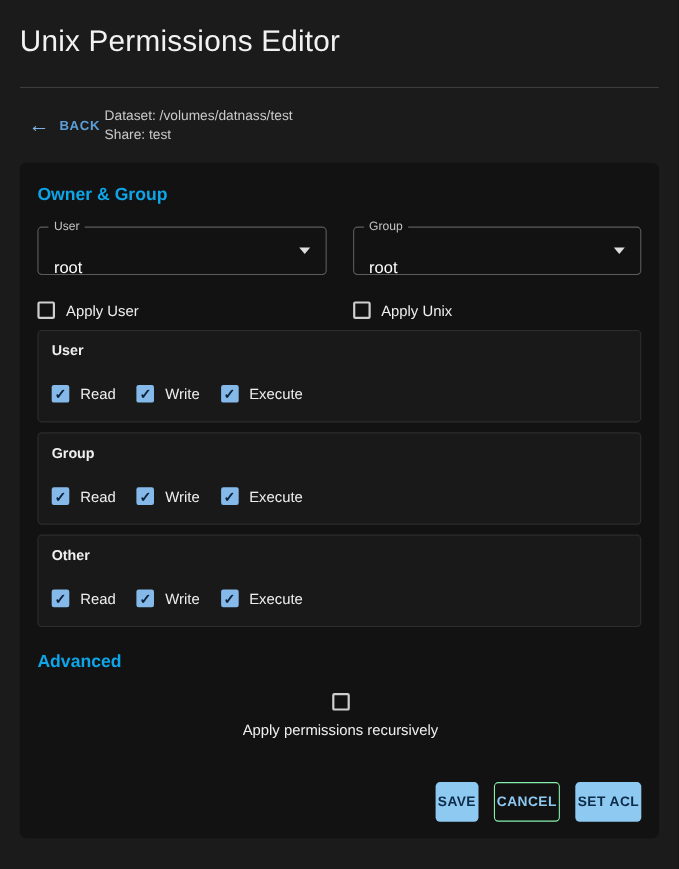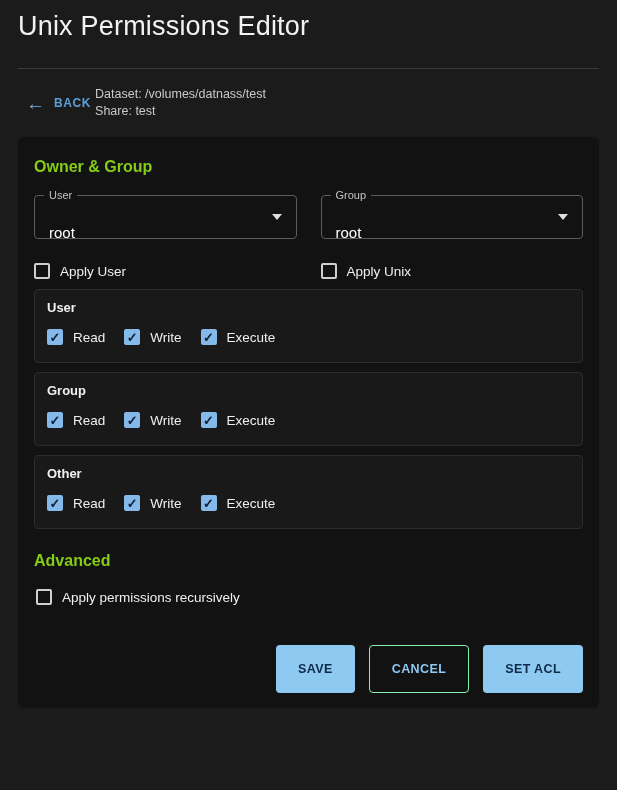--- a/index.html
+++ b/index.html
@@ -5,21 +5,21 @@
   * { margin: 0; padding: 0; box-sizing: border-box; }
   html, body { width: 617px; height: 790px; }
   body {
     background: #1b1b1b;
     font-family: "Liberation Sans", sans-serif;
     color: #e8e8e8;
     overflow: hidden;
   }
   
   .page-title {
-    padding: 9px 18px 0;
+    padding: 20px 18px 0;
     font-size: 27px;
     font-weight: 400;
     letter-spacing: 0.2px;
     color: #f2f2f2;
     line-height: 34px;
   }
   .header-divider {
     border: none;
     border-top: 1px solid #3c3c3c;
     margin: 25px 18px 0;
@@ -59,21 +59,21 @@
   
   .card {
     margin: 17px 18px 15px;
     background: #121212;
     border-radius: 6px;
     padding: 20px 16px 15px;
   }
   .section-heading {
     font-size: 16px;
     font-weight: 700;
-    color: #84cc16;
+    color: #0ea5e9;
     line-height: 20px;
   }
   
   .selects-row {
     display: flex;
     gap: 24px;
     margin-top: 18px;
   }
   .select-field {
     flex: 1;
@@ -142,35 +142,35 @@
     border-radius: 4px;
     padding: 10px 12px 17px;
   }
   .perm-panel + .perm-panel { margin-top: 9px; }
   .perm-group-name {
     font-size: 13px;
     font-weight: 700;
     color: #f0f0f0;
     line-height: 16px;
   }
-  .perm-row { display: flex; align-items: center; margin-top: 13px; }
+  .perm-row { display: flex; align-items: center; margin-top: 23px; }
   .perm-row .cb-row { margin-right: 19px; }
   
   .advanced-heading { margin-top: 22px; }
-  .recursive-row { margin-top: 18px; padding-left: 2px; }
+  .recursive-row { margin-top: 18px; padding-left: 2px; flex-direction: column; }
   
   .actions {
     display: flex;
     justify-content: flex-end;
     gap: 14px;
     margin-top: 40px;
   }
   .btn {
-    height: 48px;
-    padding: 0 22px;
+    height: 36px;
+    padding: 0 2px;
     border-radius: 4px;
     font-family: inherit;
     font-size: 12.5px;
     font-weight: 700;
     letter-spacing: 0.4px;
     cursor: pointer;
   }
   .btn-filled {
     background: #8ec9f2;
     border: none;

